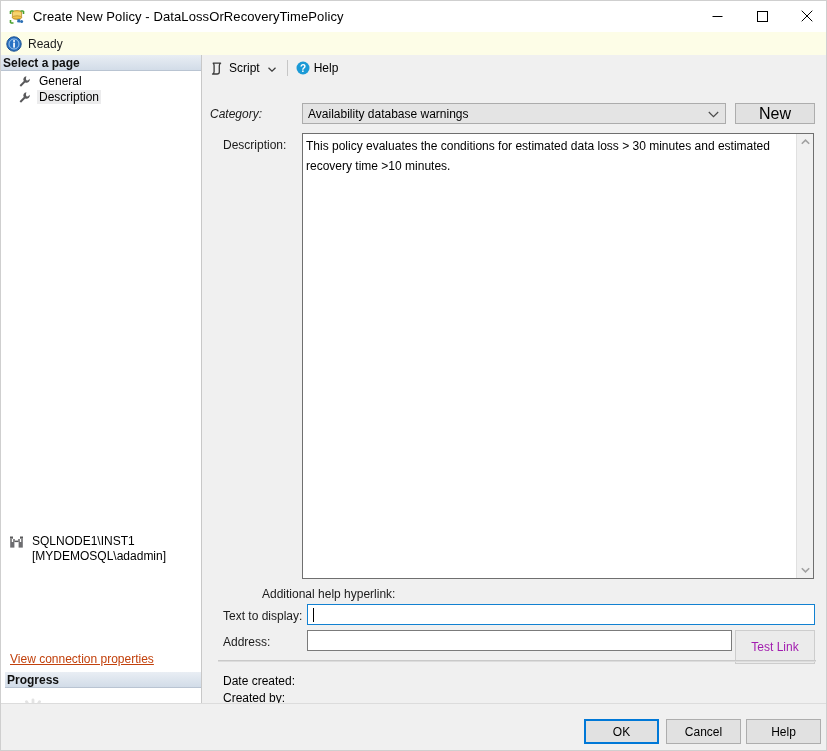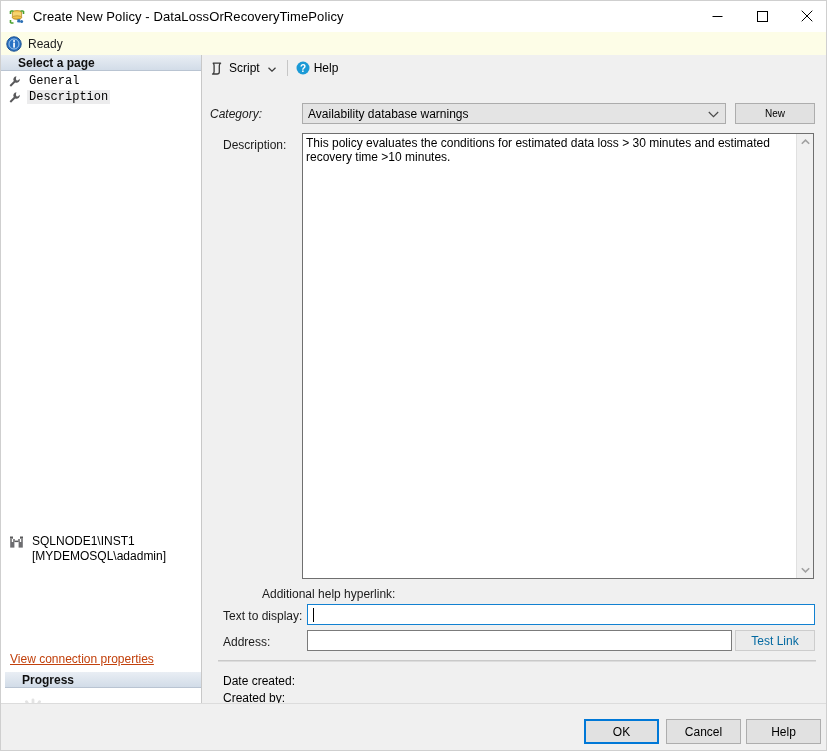--- a/index.html
+++ b/index.html
@@ -82,30 +82,29 @@
     box-sizing: border-box;
     overflow: hidden;
   }
   .sec-header {
     height: 15px;
     background: linear-gradient(to bottom, #e9eef4 0%, #d2dce8 100%);
     border-bottom: 1px solid #b9c4d2;
     font-weight: bold;
     font-size: 12px;
     color: #101010;
-    padding-left: 17px;
+    padding-left: 2px;
     display: flex; align-items: center;
     box-sizing: content-box;
   }
   .page-item {
     height: 16px;
     display: flex; align-items: center;
-    padding-left: 7px;
-    font-size: 12px;
-    font-family: Liberation Mono, monospace;
+    padding-left: 17px;
+    font-size: 12px;
   }
   .page-item.selected .plabel {
     background: #ececed;
   }
   .wrench { width: 13px; height: 13px; margin-right: 6px; flex: none; }
   .plabel { padding: 0 2px; }
 
   #conn-section { position:absolute; left:0; top:451px; width:200px; }
   #conn-body { padding: 7px 0 0 0; margin-top: 21px; }
   #conn-row { display: flex; align-items: flex-start; padding-left: 8px; }
@@ -166,36 +165,36 @@
     position: absolute; right: 6px; top: 50%;
     transform: translateY(-50%);
   }
   #btn-new {
     position: absolute; left: 533px; top: 48px;
     width: 80px; height: 21px;
     background: #e1e1e1;
     border: 1px solid #adadad;
     box-sizing: border-box;
     display:flex; align-items:center; justify-content:center;
-    font-size: 10px;
+    font-size: 16px;
   }
 
   #lbl-description { left: 21px; top: 83px; }
   #description-box {
     position: absolute; left: 100px; top: 78px;
     width: 512px; height: 446px;
     background: #ffffff;
     border: 1px solid #6f6f6f;
     box-sizing: border-box;
   }
   #description-text {
     position: absolute; left: 3px; top: 2px;
     width: 477px;
     font-size: 12px;
-    line-height: 14px;
+    line-height: 20px;
     color: #000;
     white-space: pre-wrap;
   }
   #desc-scroll {
     position: absolute; right: 0; top: 0;
     width: 16px; height: 444px;
     background: #f0f0f0;
     border-left: 1px solid #e0e0e0;
   }
   .sb-arrow {
@@ -227,26 +226,26 @@
   #lbl-address { left: 21px; top: 580px; }
   #input-address {
     position: absolute; left: 105px; top: 575px;
     width: 425px; height: 21px;
     background: #ffffff;
     border: 1px solid #7b7b7b;
     box-sizing: border-box;
   }
   #btn-testlink {
     position: absolute; left: 533px; top: 575px;
-    width: 80px; height: 21px;
+    width: 80px; height: 34px;
     background: #ebebeb;
     border: 1px solid #cdcdcd;
     box-sizing: border-box;
     display:flex; align-items:center; justify-content:center;
-    font-size: 12px; color: #0369a1;
+    font-size: 12px; color: #a21caf;
   }
   #hr-meta {
     position: absolute; left: 16px; top: 605px;
     width: 598px; height: 1px;
     background: #dcdcdc;
     border-top: 1px solid #c9c9c9;
   }
   .meta-row { position: absolute; left: 21px; font-size: 12px; }
   #meta-0 { top: 619px; }
   #meta-1 { top: 636px; }

